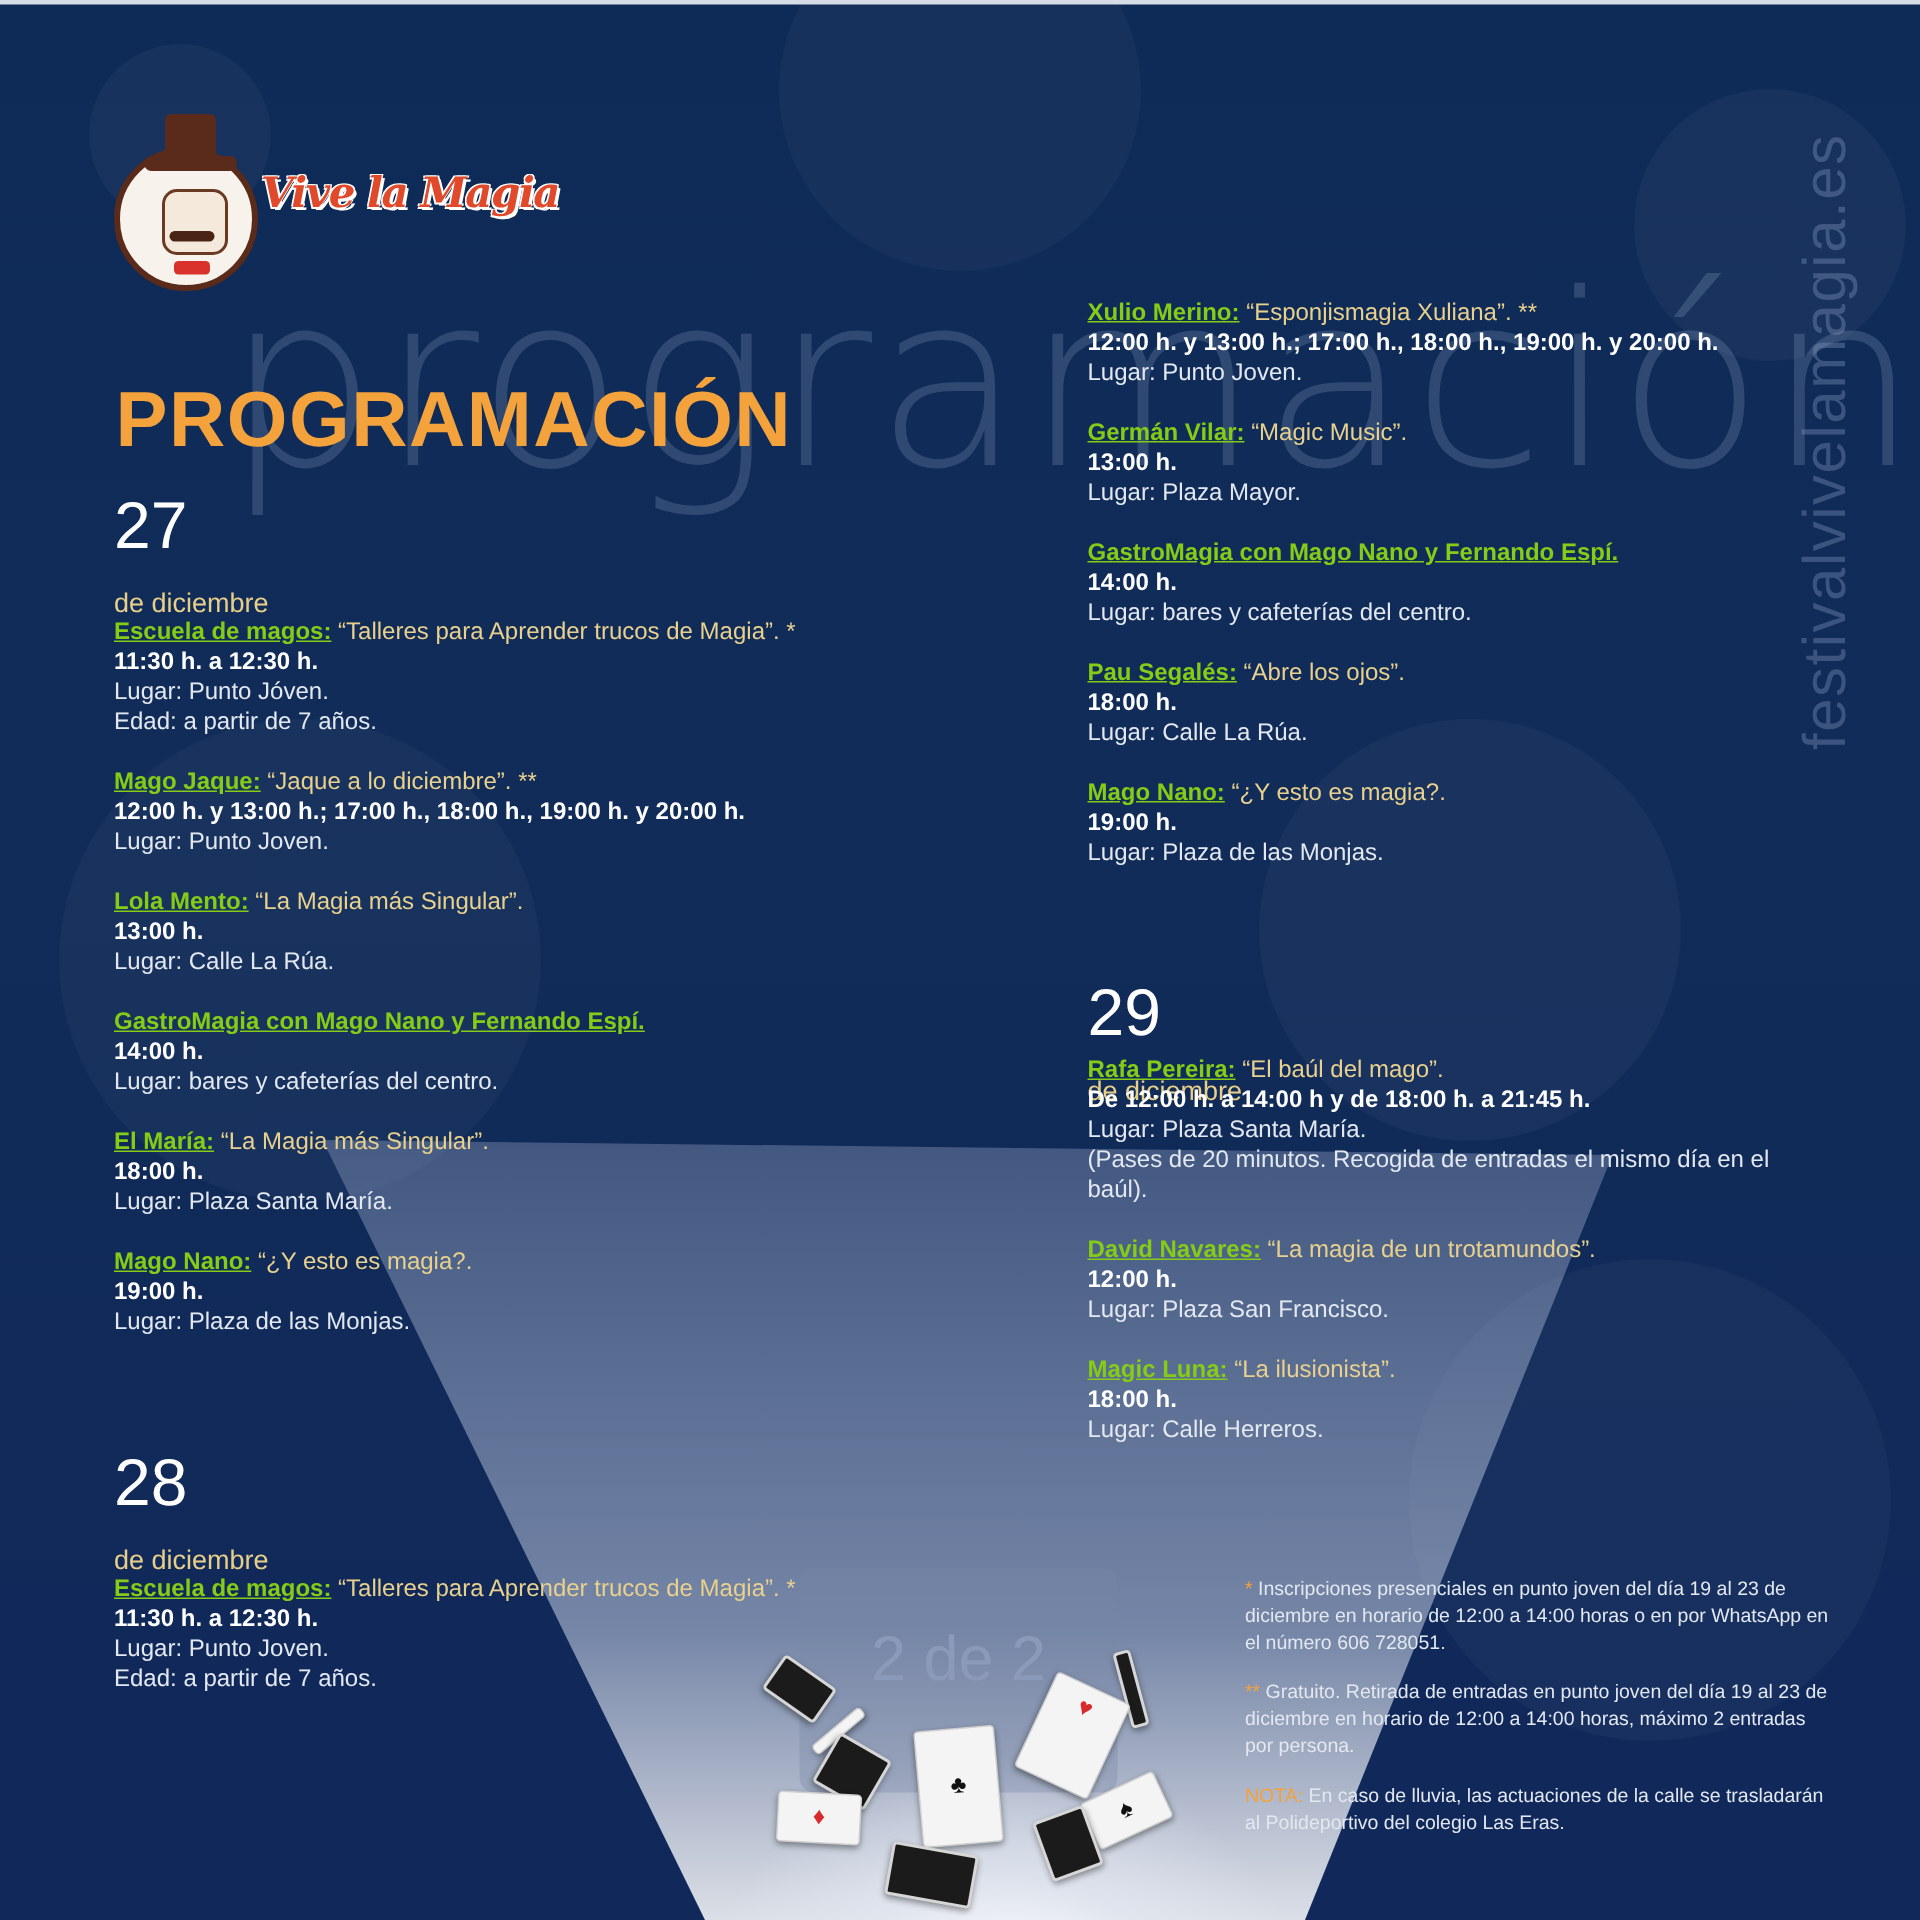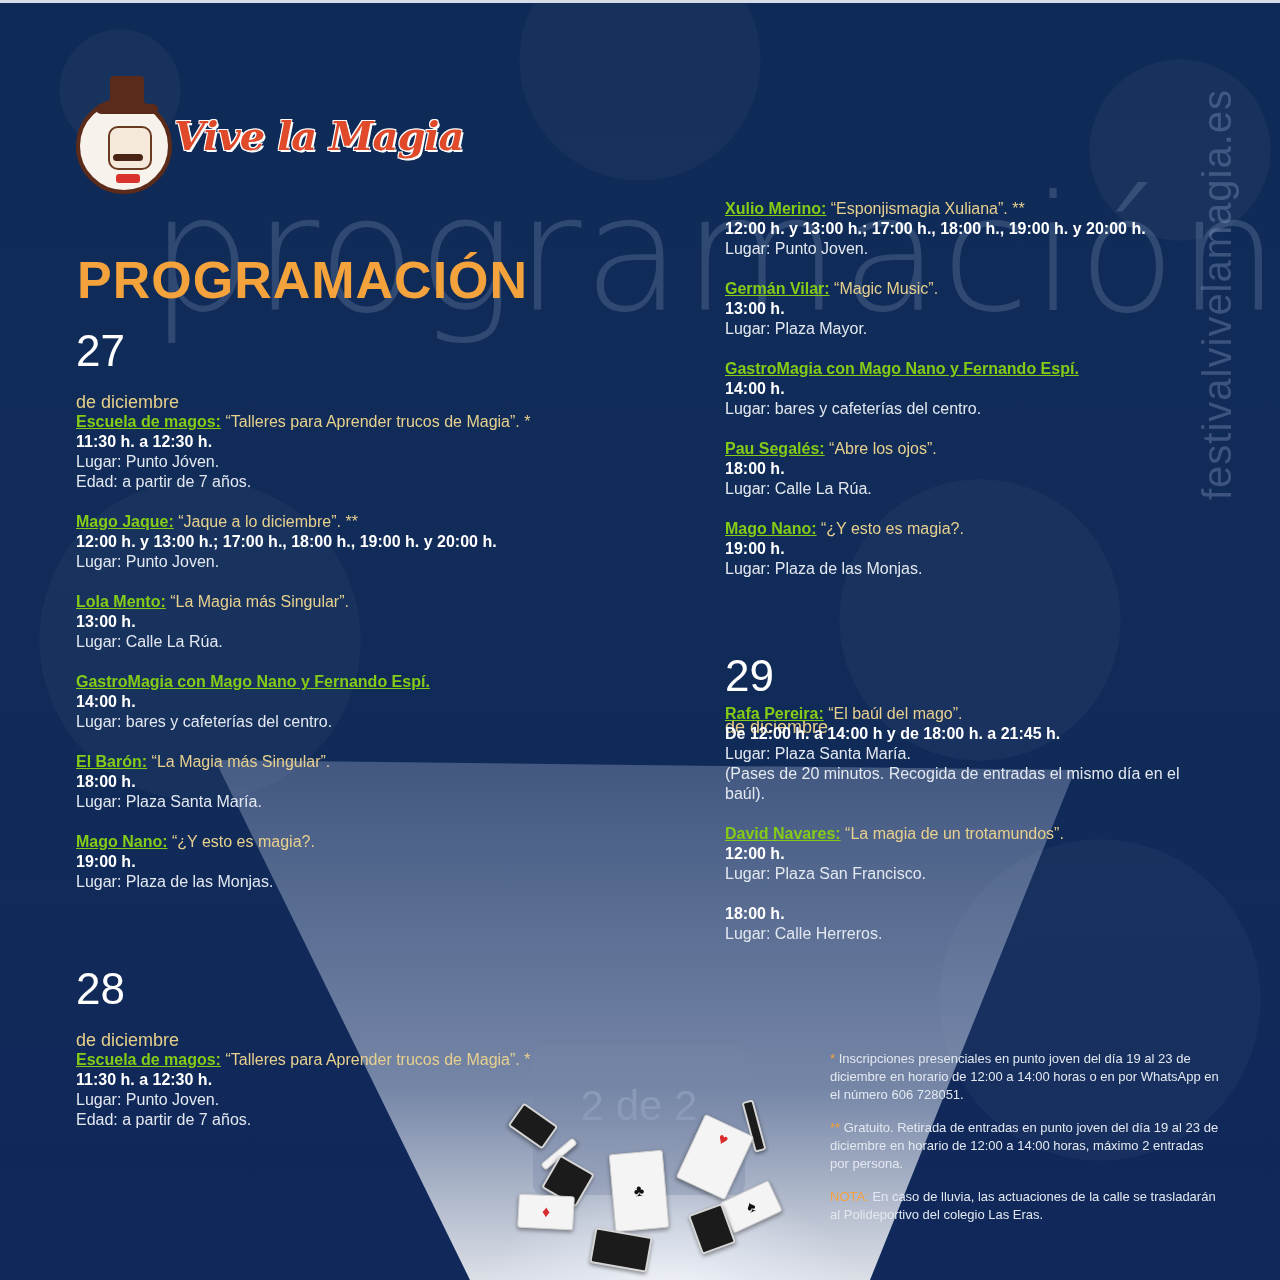--- a/index.html
+++ b/index.html
@@ -43,21 +43,21 @@
     position: absolute; left: 30px; top: -26px; width: 34px; height: 30px;
     background: #5a2a1a; border-radius: 4px 4px 0 0;
   }
   .logo-hat-brim { position: absolute; left: 16px; top: 2px; width: 62px; height: 10px; background: #5a2a1a; border-radius: 5px; }
   .logo-face { position: absolute; left: 28px; top: 24px; width: 40px; height: 40px; border-radius: 10px; background: #f5e9dc; border: 2px solid #6b3a22; }
   .logo-mustache { position: absolute; left: 33px; top: 52px; width: 30px; height: 7px; background: #4a2414; border-radius: 6px; }
   .logo-bow { position: absolute; left: 36px; top: 72px; width: 24px; height: 9px; background: #d9312b; border-radius: 3px; }
   .logo-text {
     position: absolute; left: 98px; top: 14px;
     font-family: "DejaVu Serif", serif; font-style: italic; font-weight: bold;
-    font-size: 40px; color: #e04a2a; letter-spacing: -1px;
+    font-size: 28px; color: #e04a2a; letter-spacing: -1px;
     text-shadow: 2px 2px 0 #ffffff, -1px -1px 0 #ffffff, 1px -1px 0 #ffffff, -1px 1px 0 #ffffff;
   }
 
   
   .watermark {
     position: absolute; left: 150px; top: 175px;
     font-family: "DejaVu Sans", sans-serif; font-weight: 200;
     font-size: 160px; color: rgba(160,180,215,0.22); letter-spacing: 2px; white-space: nowrap;
     line-height: 1;
   }
@@ -147,21 +147,21 @@
     <div class="ev-line1"><span class="ev-name">Lola Mento:</span><span> “La Magia más Singular”.</span></div>
     <div class="ev-time">13:00 h.</div>
     <div class="ev-place">Lugar: Calle La Rúa.</div>
   </div>
   <div class="event">
     <div class="ev-line1"><span class="ev-name">GastroMagia con Mago Nano y Fernando Espí.</span><span></span></div>
     <div class="ev-time">14:00 h.</div>
     <div class="ev-place">Lugar: bares y cafeterías del centro.</div>
   </div>
   <div class="event">
-    <div class="ev-line1"><span class="ev-name">El Barón:</span><span> “La Magia más Singular”.</span></div>
+    <div class="ev-line1"><span class="ev-name">El María:</span><span> “La Magia más Singular”.</span></div>
     <div class="ev-time">18:00 h.</div>
     <div class="ev-place">Lugar: Plaza Santa María.</div>
   </div>
   <div class="event">
     <div class="ev-line1"><span class="ev-name">Mago Nano:</span><span> “¿Y esto es magia?.</span></div>
     <div class="ev-time">19:00 h.</div>
     <div class="ev-place">Lugar: Plaza de las Monjas.</div>
   </div>
 </div>
 
@@ -216,20 +216,21 @@
     <div class="ev-time">De 12:00 h. a 14:00 h y de 18:00 h. a 21:45 h.</div>
     <div class="ev-place">Lugar: Plaza Santa María.</div>
     <div class="ev-extra">(Pases de 20 minutos. Recogida de entradas el mismo día en el baúl).</div>
   </div>
   <div class="event">
     <div class="ev-line1"><span class="ev-name">David Navares:</span><span> “La magia de un trotamundos”.</span></div>
     <div class="ev-time">12:00 h.</div>
     <div class="ev-place">Lugar: Plaza San Francisco.</div>
   </div>
   <div class="event">
+    <div class="ev-line1"><span class="ev-name">Magic Luna:</span><span> “La ilusionista”.</span></div>
     <div class="ev-time">18:00 h.</div>
     <div class="ev-place">Lugar: Calle Herreros.</div>
   </div>
 </div>
 
 <div class="notes">
   <div class="note"><span class="note-mark">*</span><span> Inscripciones presenciales en punto joven del día 19 al 23 de diciembre en horario de 12:00 a 14:00 horas o en por WhatsApp en el número 606 728051.</span></div>
   <div class="note"><span class="note-mark">**</span><span> Gratuito. Retirada de  entradas en punto joven del día 19 al 23 de diciembre en horario de 12:00 a 14:00 horas, máximo 2 entradas por persona.</span></div>
   <div class="note"><span class="note-mark">NOTA:</span><span> En caso de lluvia, las actuaciones de la calle se trasladarán al Polideportivo del colegio Las Eras.</span></div>
 </div>

